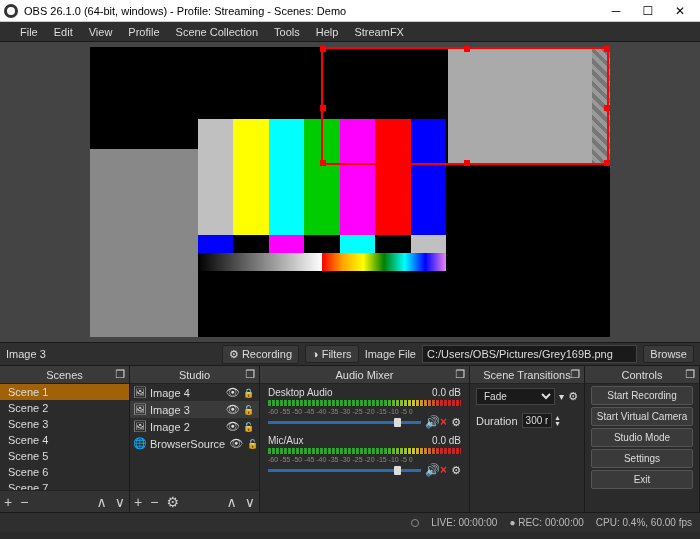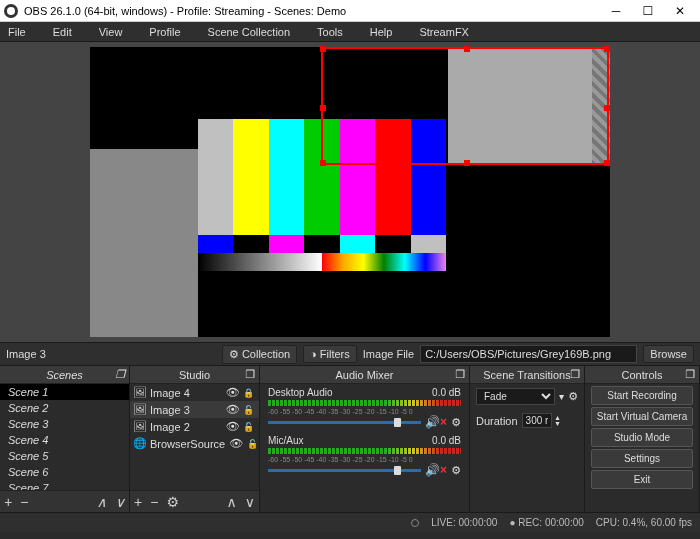--- a/index.html
+++ b/index.html
@@ -6,21 +6,21 @@
 body { background: #2b2b2b; width: 700px; height: 539px; overflow: hidden; color: #ddd; font-size: 11px; user-select: none; }
 
 
 .titlebar { height: 22px; background: #fff; color: #000; display: flex; align-items: center; padding: 0 4px; border-bottom: 1px solid #ccc; }
 .titlebar .logo { width: 14px; height: 14px; border-radius: 50%; background: #333; margin-right: 6px; display:flex; align-items:center; justify-content:center;}
 .titlebar .logo::after{content:"";width:8px;height:8px;border-radius:50%;background:#fff;}
 .titlebar .title { flex: 1; font-size: 11px; }
 .winbtn { width: 32px; height: 22px; display: flex; align-items: center; justify-content: center; font-size: 12px; }
 
 
-.menubar { height: 20px; background: #2f2f2f; display: flex; align-items: center; padding: 0 0; gap: 11px; border-bottom: 1px solid #1a1a1a;}
+.menubar { height: 20px; background: #2f2f2f; display: flex; align-items: center; padding: 0 12px; gap: 0; border-bottom: 1px solid #1a1a1a;}
 .menubar span { padding: 2px 8px; font-size: 11px; color: #ddd; }
 
 
 .preview-wrap { height: 300px; background: #444; display: flex; align-items: center; justify-content: center; }
 .preview { width: 520px; height: 290px; background: #000; position: relative; }
 .gray-block { position: absolute; left: 0; top: 102px; width: 108px; height: 188px; background: #888; }
 .bars { position: absolute; left: 108px; top: 72px; width: 248px; height: 188px; background: #000; }
 .bars-top { display: flex; height: 116px; }
 .bars-top div { flex: 1; }
 .b1{background:#c0c0c0}.b2{background:#ff0}.b3{background:#0ff}.b4{background:#0c0}.b5{background:#f0f}.b6{background:red}.b7{background:#00f}
@@ -44,23 +44,23 @@
 
 
 .docks { height: 146px; display: flex; background: #2b2b2b; }
 .dock { display: flex; flex-direction: column; border-right: 1px solid #1a1a1a; background: #2f2f2f;}
 .dock-header { height: 18px; background: #3a3a3a; display: flex; align-items: center; justify-content: center; font-size: 11px; position: relative; border-bottom: 1px solid #222;}
 .dock-header .pop { position: absolute; right: 4px; }
 .dock-body { flex: 1; overflow: hidden; background: #2b2b2b; }
 .dock-footer { height: 22px; background: #333; display: flex; align-items: center; padding: 0 4px; gap: 8px; font-size: 14px; color: #ccc; border-top: 1px solid #222;}
 
 
-.scenes { width: 130px; font-style: italic; }
+.scenes { width: 130px; }
 .scene-item { padding: 2px 8px; font-size: 11px; }
-.scene-item.sel { background: #000000; }
+.scene-item.sel { background: #a16207; }
 
 
 .sources { width: 130px; }
 .source-item { display: flex; align-items: center; gap: 4px; padding: 2px 4px; font-size: 11px; }
 .source-item.sel { background: #3a3a3a; }
 .src-ico { width: 12px; height: 12px; display: inline-flex; align-items:center; justify-content:center; }
 
 
 .mixer { flex: 1; }
 .mix-ch { padding: 3px 8px; }
@@ -147,21 +147,21 @@
       <div class="handle" style="left:141px;bottom:-3px"></div>
       <div class="handle" style="right:-3px;bottom:-3px"></div>
     </div>
   </div>
 </div>
 
 <div class="srcbar">
   <div class="lbl">Image 3</div>
   <div class="tbtn">
       <span>⚙</span>
-      <span>Collection</span>
+      <span>Recording</span>
     </div>
   <div class="tbtn">
       <span>◑</span>
       <span>Filters</span>
     </div>
   <span>Image File</span>
   <input value="C:/Users/OBS/Pictures/Grey169B.png" style="">
   <div class="tbtn browse-btn">Browse</div>
 </div>
 

